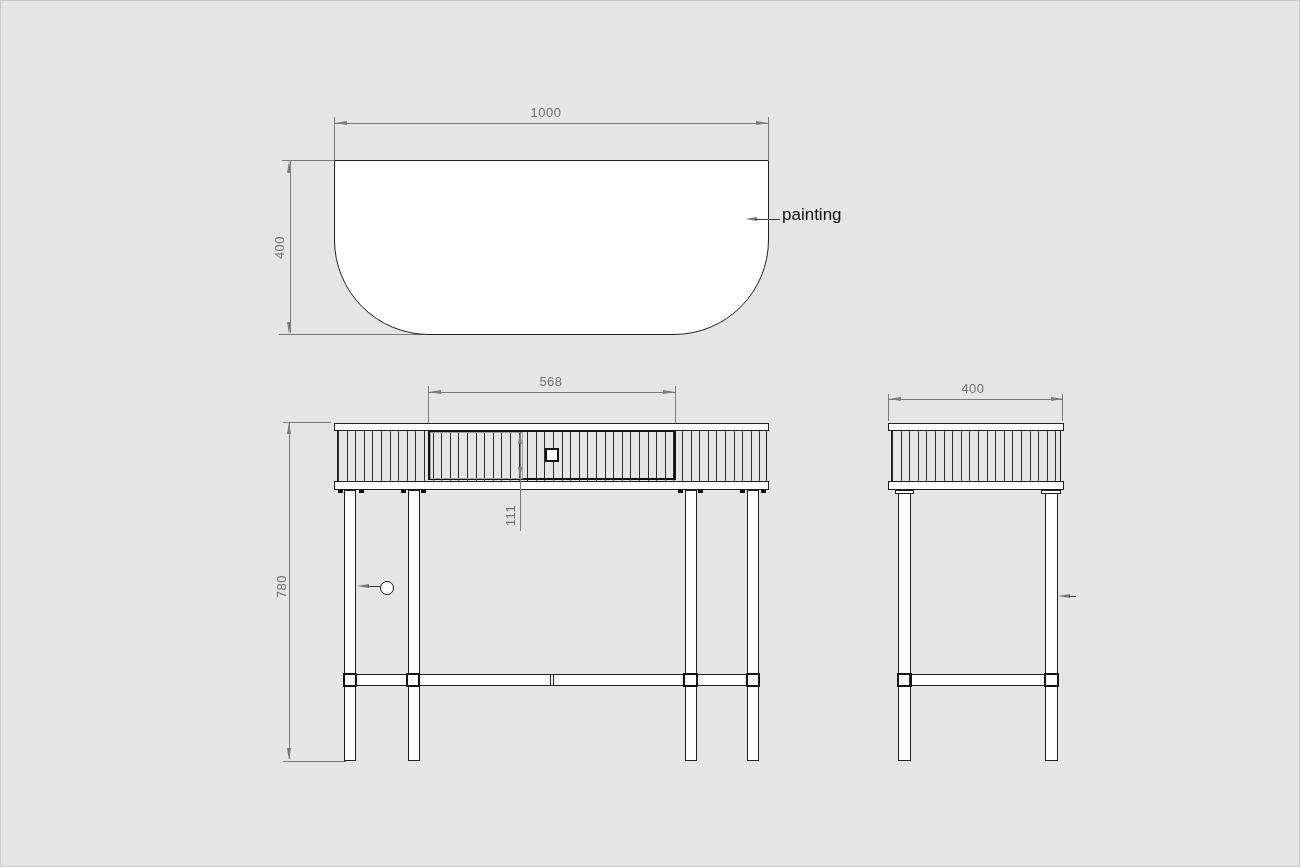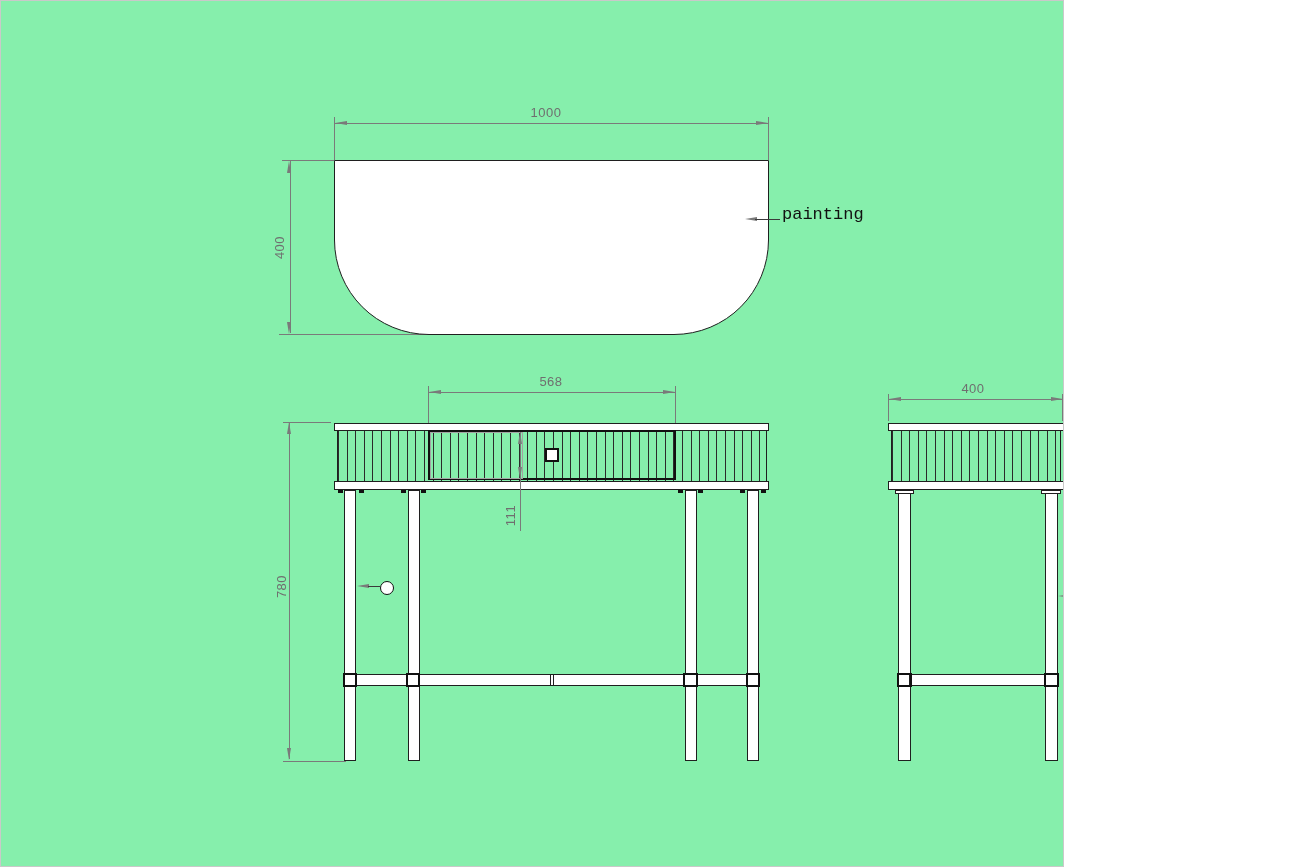--- a/index.html
+++ b/index.html
@@ -1,21 +1,21 @@
 <!DOCTYPE html>
 <html><head>
 <meta charset="utf-8">
 <style>
   * { margin: 0; padding: 0; box-sizing: border-box; }
   html, body { background: #ffffff; }
   #canvas {
     position: relative;
-    width: 1064px;
+    width: 1300px;
     height: 867px;
-    background: #86efac;
+    background: #e5e5e5;
     border: 1px solid #c9c9c9;
     overflow: hidden;
     font-family: "Liberation Sans", sans-serif;
   }
   .abs { position: absolute; }
   
   .ln  { position: absolute; background: #1f1f1f; }
   
   .lng { position: absolute; background: #7a7a7a; }
   
@@ -78,21 +78,21 @@
     <div class="lng" style="left:278px; top:333px; width:152px; height:1px;"></div>
     <div class="lng" style="left:288.5px; top:160px; width:1px; height:172px;"></div>
     <div class="arr arr-u" style="left:286.4px; top:160px;"></div>
     <div class="arr arr-d" style="left:286.4px; top:321px;"></div>
     <div class="dimtext rot" style="left:258px; top:239px; width:40px;">400</div>
 
     <div class="abs" style="left:333px; top:159px; width:435px; height:174.5px; border:1.5px solid #1f1f1f; border-radius:0 0 95px 95px; background:#ffffff;"></div>
 
     <div class="arr arr-l" style="left:744px; top:216px;"></div>
     <div class="ln" style="left:754px; top:218px; width:25px; height:1px; background:#3a3a3a;"></div>
-    <div class="annot" style="left:781px; top:204px;font-family:Liberation Mono, monospace;">painting</div>
+    <div class="annot" style="left:781px; top:204px;">painting</div>
   </div>
 
   <div>
 
     <div class="lng" style="left:427px; top:385px; width:1px; height:42px;"></div>
     <div class="lng" style="left:674px; top:385px; width:1px; height:42px;"></div>
     <div class="lng" style="left:428px; top:391px; width:246px; height:1px;"></div>
     <div class="arr arr-l" style="left:428px; top:389px;"></div>
     <div class="arr arr-r" style="left:662px; top:389px;"></div>
     <div class="dimtext" style="left:520px; top:373px; width:60px;">568</div>

